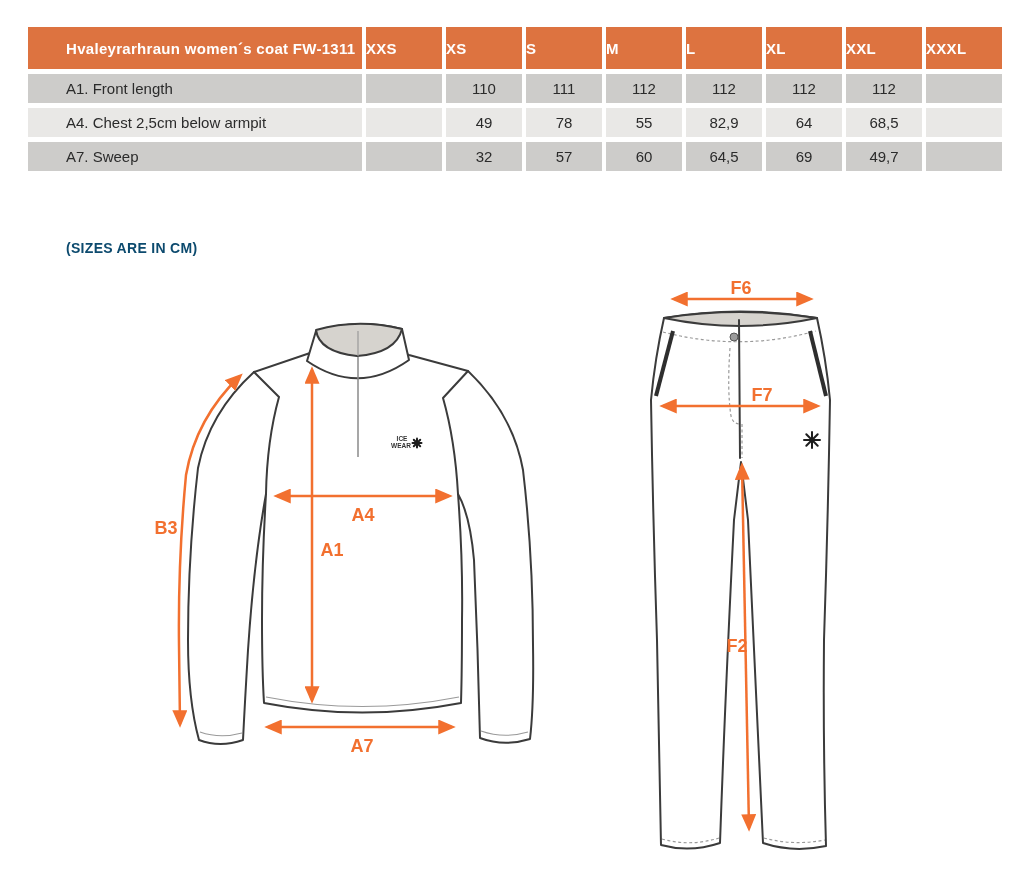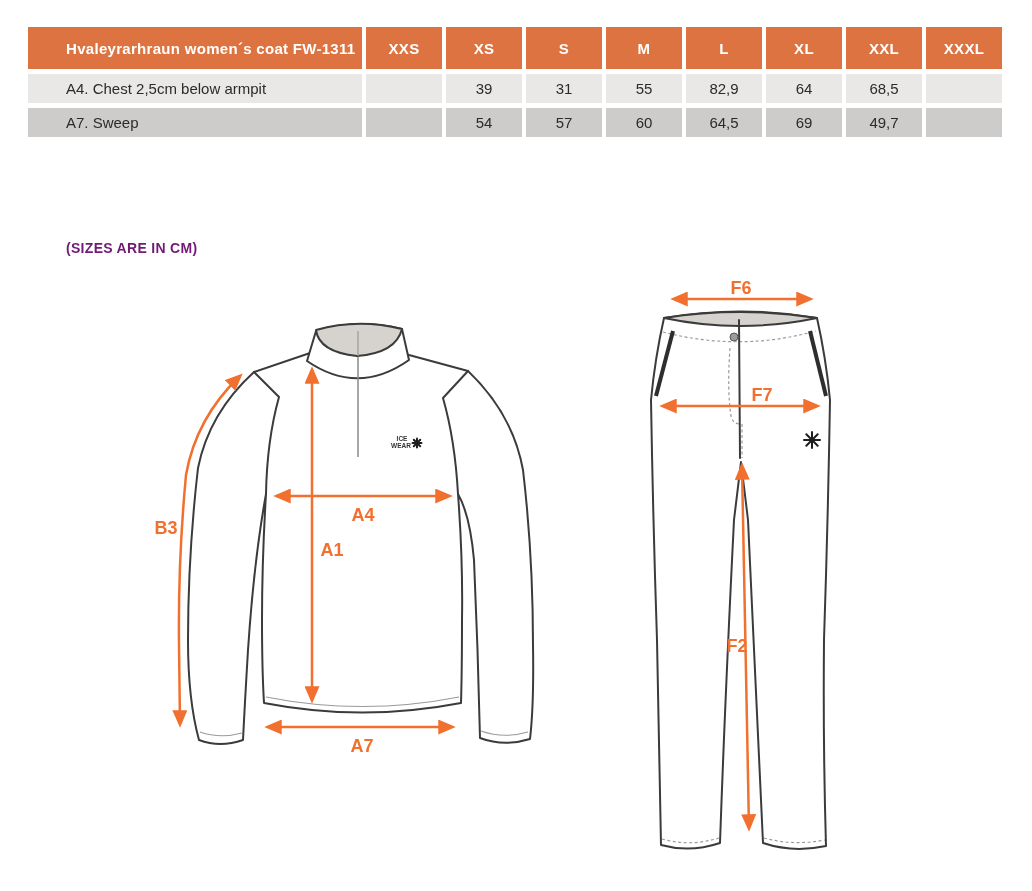--- a/index.html
+++ b/index.html
@@ -3,28 +3,28 @@
 <meta charset="utf-8">
 <style>
   html,body{margin:0;padding:0;background:#ffffff;}
   .page{position:relative;width:1020px;height:891px;background:#ffffff;
         font-family:"Liberation Sans",sans-serif;overflow:hidden;}
 
   
   table.size-table{position:absolute;left:24px;top:22px;border-collapse:separate;
         border-spacing:4px 5px;table-layout:fixed;width:982px;}
   .size-table th{background:#DD7340;color:#ffffff;font-size:15px;font-weight:bold;
-        height:42px;text-align:center;padding:0;letter-spacing:.3px;}
+        height:42px;text-align:left;padding:0;letter-spacing:.3px;}
   .size-table th.title-cell{text-align:left;padding-left:38px;}
   .size-table td{font-size:15px;color:#2b2b2b;height:29px;text-align:center;padding:0;}
   .size-table td.label-cell{text-align:left;padding-left:38px;}
   .size-table tr.dark td{background:#CDCCCA;}
   .size-table tr.light td{background:#E9E8E6;margin-top:29px;}
 
-  .note{position:absolute;left:66px;top:240px;color:#701a75;font-size:14px;
+  .note{position:absolute;left:66px;top:240px;color:#0c4a6e;font-size:14px;
         font-weight:600;letter-spacing:.3px;}
 
   
   svg{position:absolute;}
   svg.jacket{left:125px;top:300px;}
   svg.pants{left:640px;top:270px;}
   .outline{fill:#ffffff;stroke:#3b3b3b;stroke-width:2;stroke-linejoin:round;stroke-linecap:round;}
   .seam{fill:none;stroke:#3b3b3b;stroke-width:2;stroke-linejoin:round;stroke-linecap:round;}
   .grayfill{fill:#D6D3CE;stroke:#3b3b3b;stroke-width:2;stroke-linejoin:round;}
   .stitch{fill:none;stroke:#9a9a9a;stroke-width:1.2;}
@@ -61,35 +61,46 @@
         <th>XS</th>
         <th>S</th>
         <th>M</th>
         <th>L</th>
         <th>XL</th>
         <th>XXL</th>
         <th>XXXL</th>
       </tr>
     </thead>
     <tbody>
+      <tr class="dark">
+        <td class="label-cell">A1. Front length</td>
+        <td></td>
+        <td>110</td>
+        <td>111</td>
+        <td>112</td>
+        <td>112</td>
+        <td>112</td>
+        <td>112</td>
+        <td></td>
+      </tr>
       <tr class="light">
         <td class="label-cell">A4. Chest 2,5cm below armpit</td>
         <td></td>
-        <td>39</td>
-        <td>31</td>
+        <td>49</td>
+        <td>78</td>
         <td>55</td>
         <td>82,9</td>
         <td>64</td>
         <td>68,5</td>
         <td></td>
       </tr>
       <tr class="dark">
         <td class="label-cell">A7. Sweep</td>
         <td></td>
-        <td>54</td>
+        <td>32</td>
         <td>57</td>
         <td>60</td>
         <td>64,5</td>
         <td>69</td>
         <td>49,7</td>
         <td></td>
       </tr>
     </tbody>
   </table>
 

